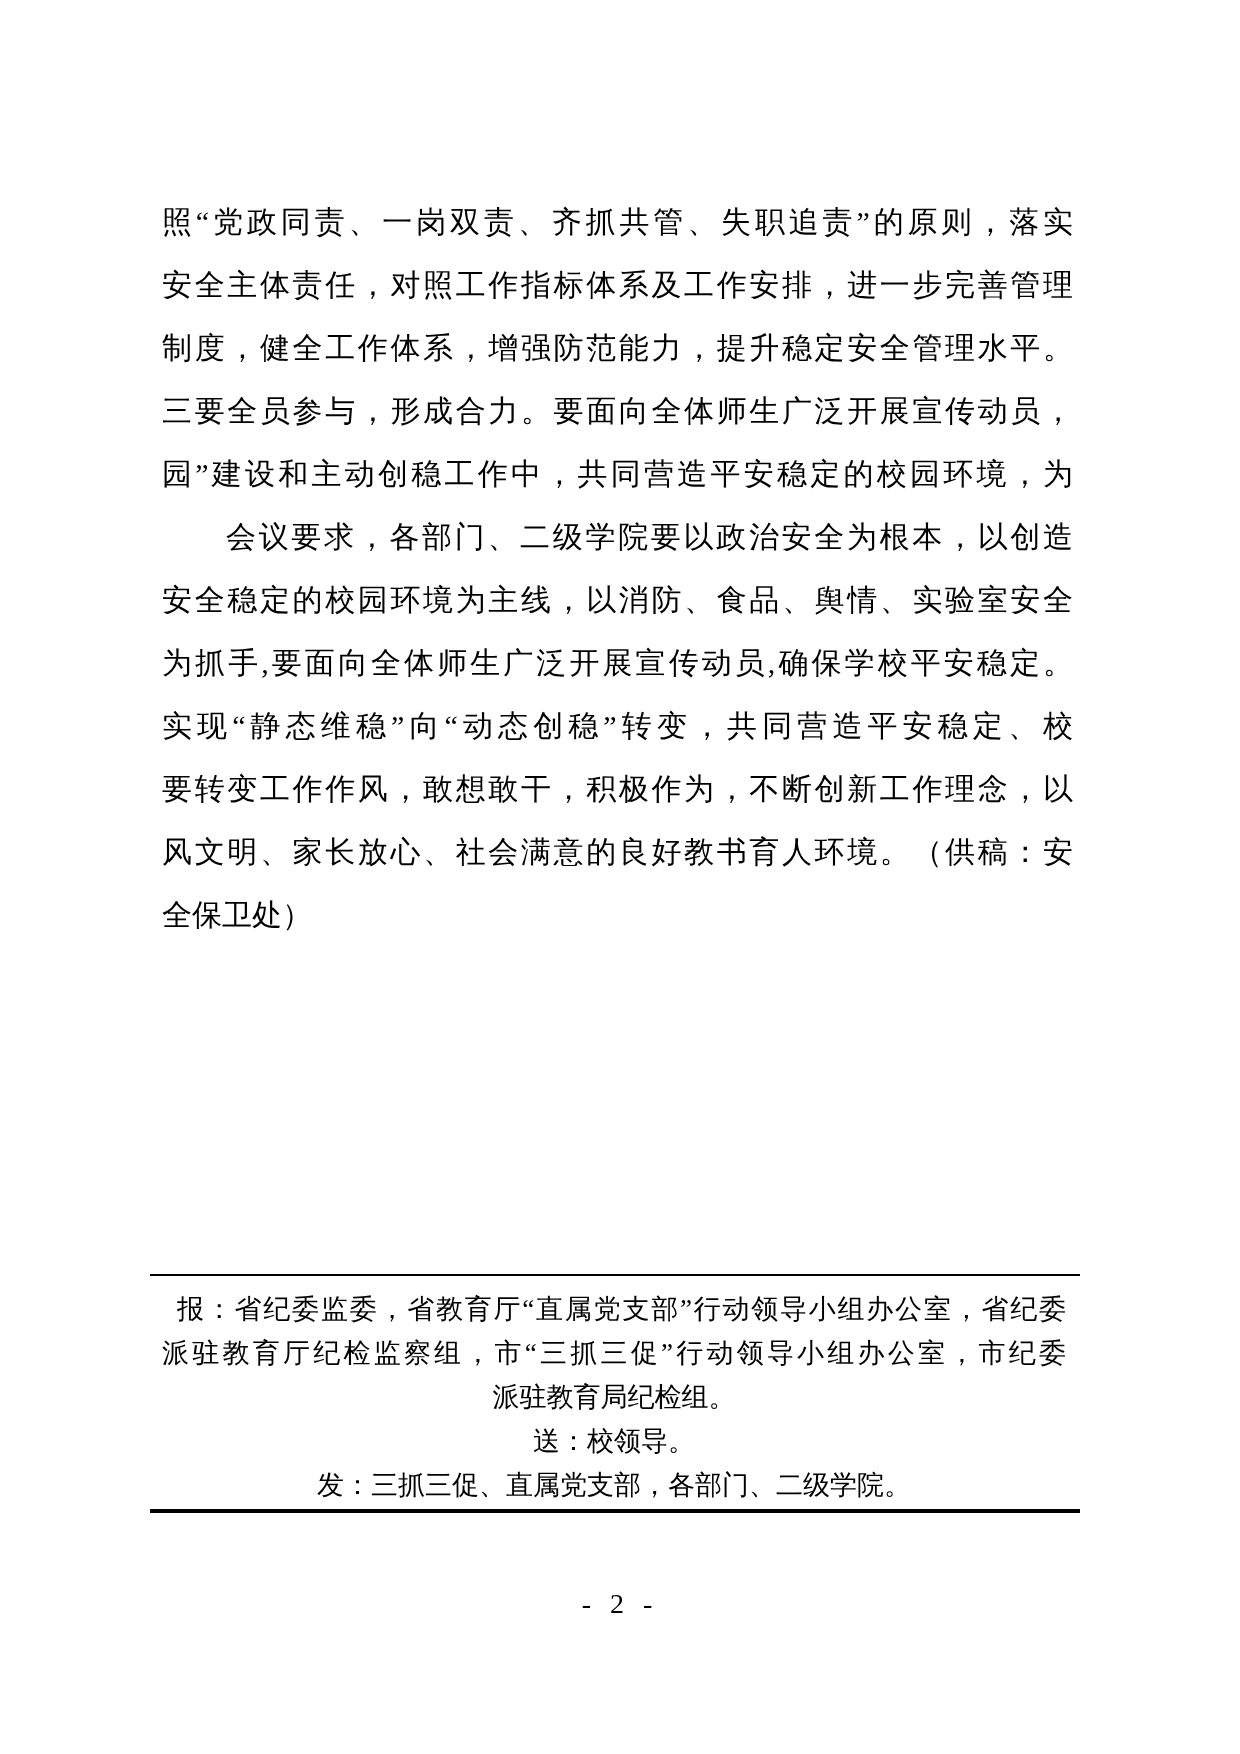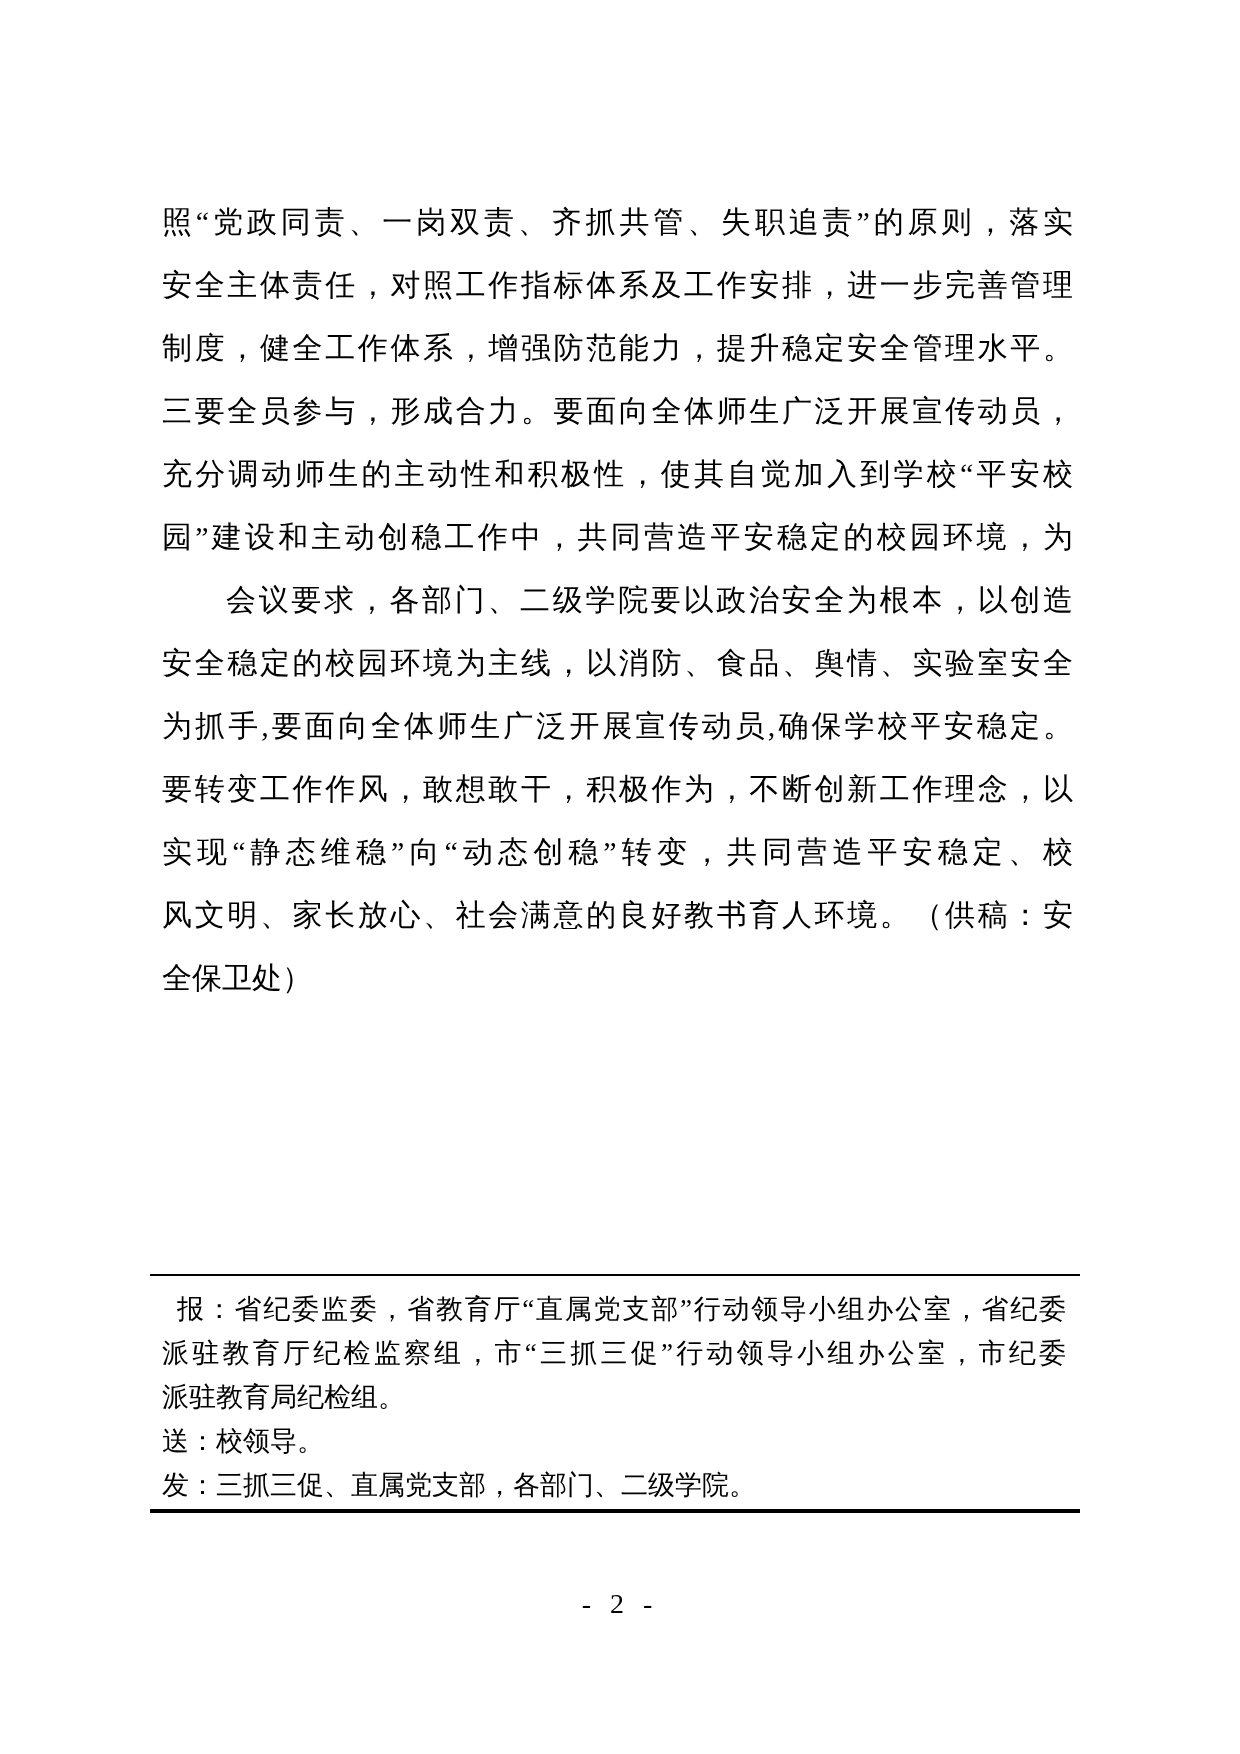--- a/index.html
+++ b/index.html
@@ -49,21 +49,21 @@
   }
   .rule {
     border: none;
     border-top: 2px solid #000000;
     margin: 0;
   }
   .dist {
     padding: 11px 14px 2px 12px;
   }
   .f-line {
-    text-align: left;
+    text-align: center;
   }
   .f-line.just {
     text-align: justify;
     text-align-last: justify;
     white-space: nowrap;
   }
   .f-line.f-indent {
     padding-left: 15px;
   }
   .issuer {
@@ -89,29 +89,28 @@
 <body>
 
 <div class="page">
 
   <div class="body-text">
     <div>
       <div class="b-line">照“党政同责、一岗双责、齐抓共管、失职追责”的原则，落实</div>
       <div class="b-line">安全主体责任，对照工作指标体系及工作安排，进一步完善管理</div>
       <div class="b-line">制度，健全工作体系，增强防范能力，提升稳定安全管理水平。</div>
       <div class="b-line">三要全员参与，形成合力。要面向全体师生广泛开展宣传动员，</div>
-      <div class="b-line">充分调动师生的主动性和积极性，使其自觉加入到学校“平安校</div>
       <div class="b-line">园”建设和主动创稳工作中，共同营造平安稳定的校园环境，为</div>
     </div>
     <div>
       <div class="b-line indent">会议要求，各部门、二级学院要以政治安全为根本，以创造</div>
       <div class="b-line">安全稳定的校园环境为主线，以消防、食品、舆情、实验室安全</div>
       <div class="b-line">为抓手,要面向全体师生广泛开展宣传动员,确保学校平安稳定。</div>
+      <div class="b-line">实现“静态维稳”向“动态创稳”转变，共同营造平安稳定、校</div>
       <div class="b-line">要转变工作作风，敢想敢干，积极作为，不断创新工作理念，以</div>
-      <div class="b-line">实现“静态维稳”向“动态创稳”转变，共同营造平安稳定、校</div>
       <div class="b-line">风文明、家长放心、社会满意的良好教书育人环境。（供稿：安</div>
       <div class="b-line last">全保卫处）</div>
     </div>
   </div>
 
   <div class="footer">
     <hr class="rule">
     <div class="dist">
       <div class="f-line just f-indent">报：省纪委监委，省教育厅“直属党支部”行动领导小组办公室，省纪委</div>
       <div class="f-line just">派驻教育厅纪检监察组，市“三抓三促”行动领导小组办公室，市纪委</div>

